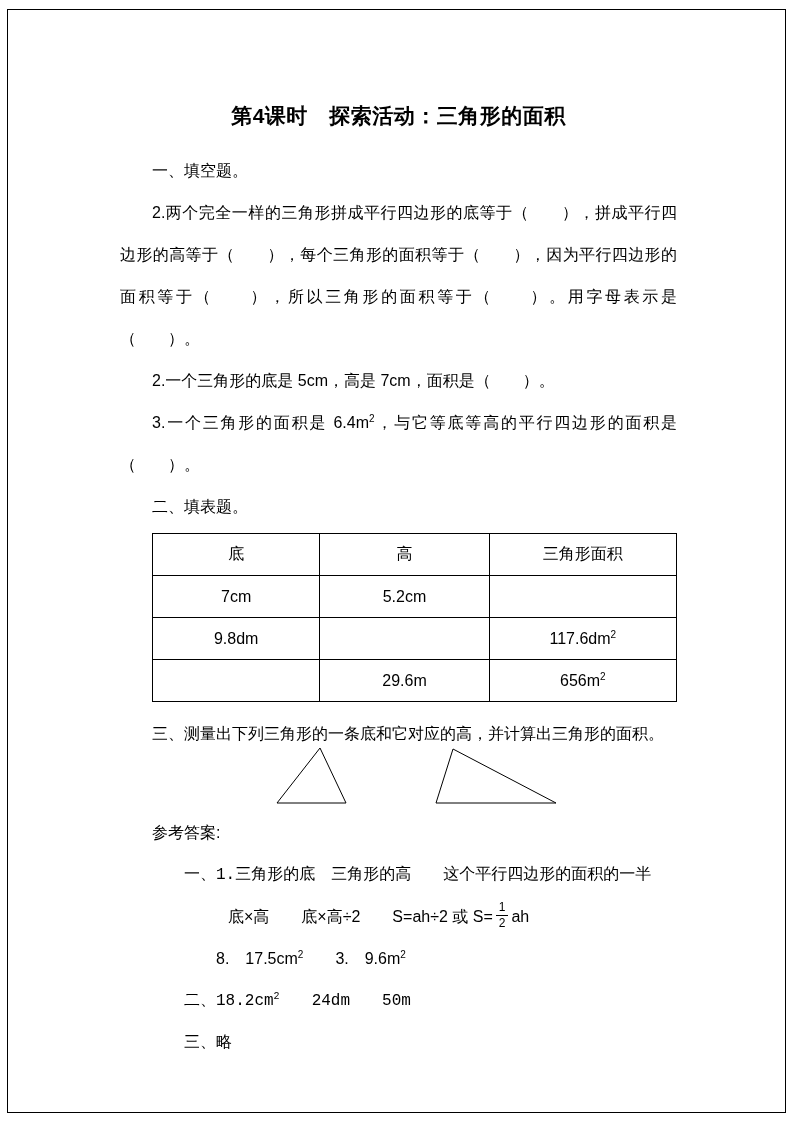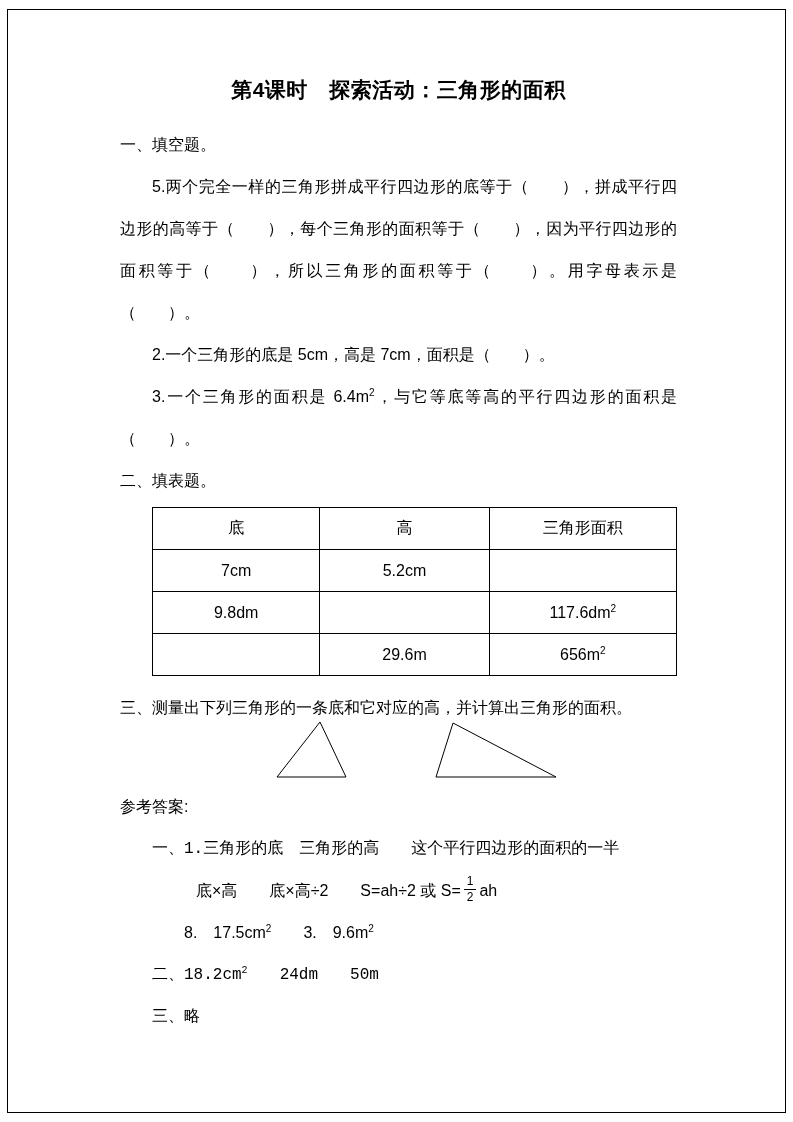--- a/index.html
+++ b/index.html
@@ -6,26 +6,26 @@
   html, body { width:793px; height:1122px; }
   body {
     position:relative; background:#ffffff; color:#000;
     font-family:"Liberation Sans","DejaVu Sans",sans-serif;
     overflow:hidden;
   }
   .page-border {
     position:absolute; left:7px; top:9px; width:779px; height:1104px;
     border:1px solid #000; pointer-events:none;
   }
-  .content { position:absolute; left:120px; top:76px; width:557px; }
+  .content { position:absolute; left:120px; top:102px; width:557px; }
   .doc-title {
     font-size:21px; font-weight:bold; text-align:center;
     line-height:28px; margin-bottom:20px; letter-spacing:0.5px;
   }
-  .line { font-size:16px; line-height:42px; white-space:nowrap; }
+  .line { font-size:16px; line-height:42px; white-space:nowrap;margin-left:32px; }
   .para { font-size:16px; line-height:42px; text-align:justify; }
   .indent { text-indent:32px; }
   sup.sq { font-size:10px; line-height:0; vertical-align:6px; }
 
   table.fill { border-collapse:collapse; margin:5px 0 0 32px; table-layout:fixed; }
   table.fill th, table.fill td {
     border:1px solid #000; height:42px; text-align:center; vertical-align:middle;
     font-size:16px; font-weight:normal; padding:0 4px;
   }
   .col-base { width:170px; } .col-height { width:172px; } .col-area { width:190px; }
@@ -52,21 +52,21 @@
 <body>
 
 <div class="page-border"></div>
 
 <div class="content">
 
   <div class="doc-title">第4课时　探索活动：三角形的面积</div>
 
   <div class="line">一、填空题。</div>
 
-  <p class="para indent">5.两个完全一样的三角形拼成平行四边形的底等于（　　），拼成平行四边形的高等于（　　），每个三角形的面积等于（　　），因为平行四边形的面积等于（　　），所以三角形的面积等于（　　）。用字母表示是（　　）。</p>
+  <p class="para indent">2.两个完全一样的三角形拼成平行四边形的底等于（　　），拼成平行四边形的高等于（　　），每个三角形的面积等于（　　），因为平行四边形的面积等于（　　），所以三角形的面积等于（　　）。用字母表示是（　　）。</p>
 
   <p class="para indent">2.一个三角形的底是 5cm，高是 7cm，面积是（　　）。</p>
 
   <p class="para indent"><span>3.一个三角形的面积是 6.4m</span><sup class="sq">2</sup><span>，与它等底等高的平行四边形的面积是（　　）。</span></p>
 
   <div class="line">二、填表题。</div>
 
   <table class="fill">
     <tbody>
         <tr>

